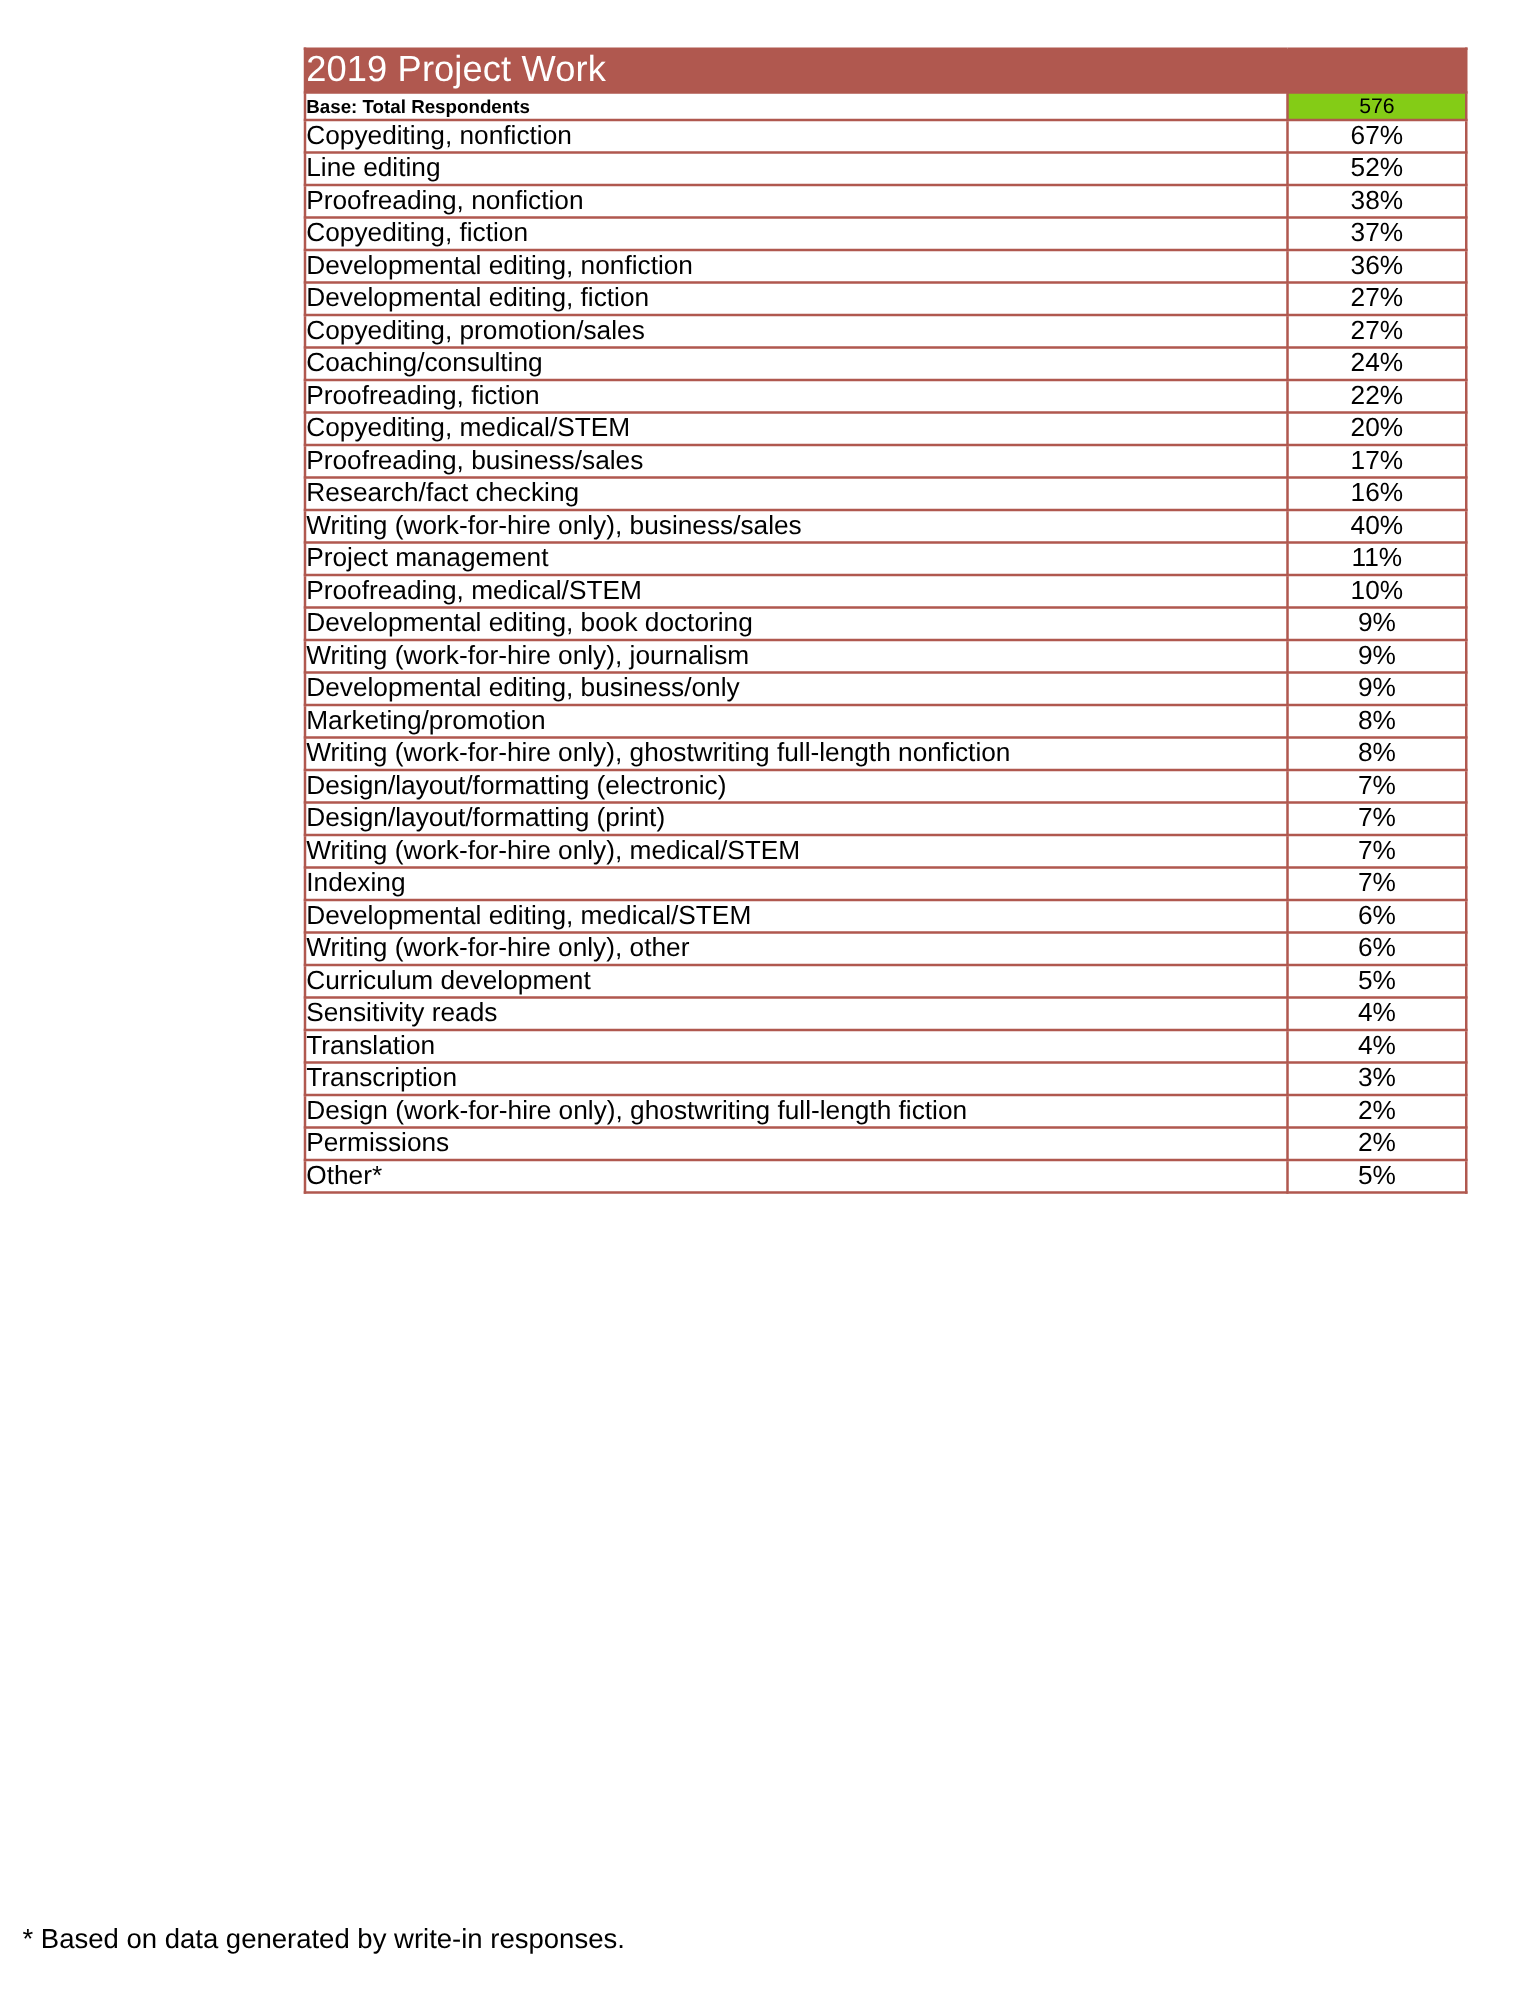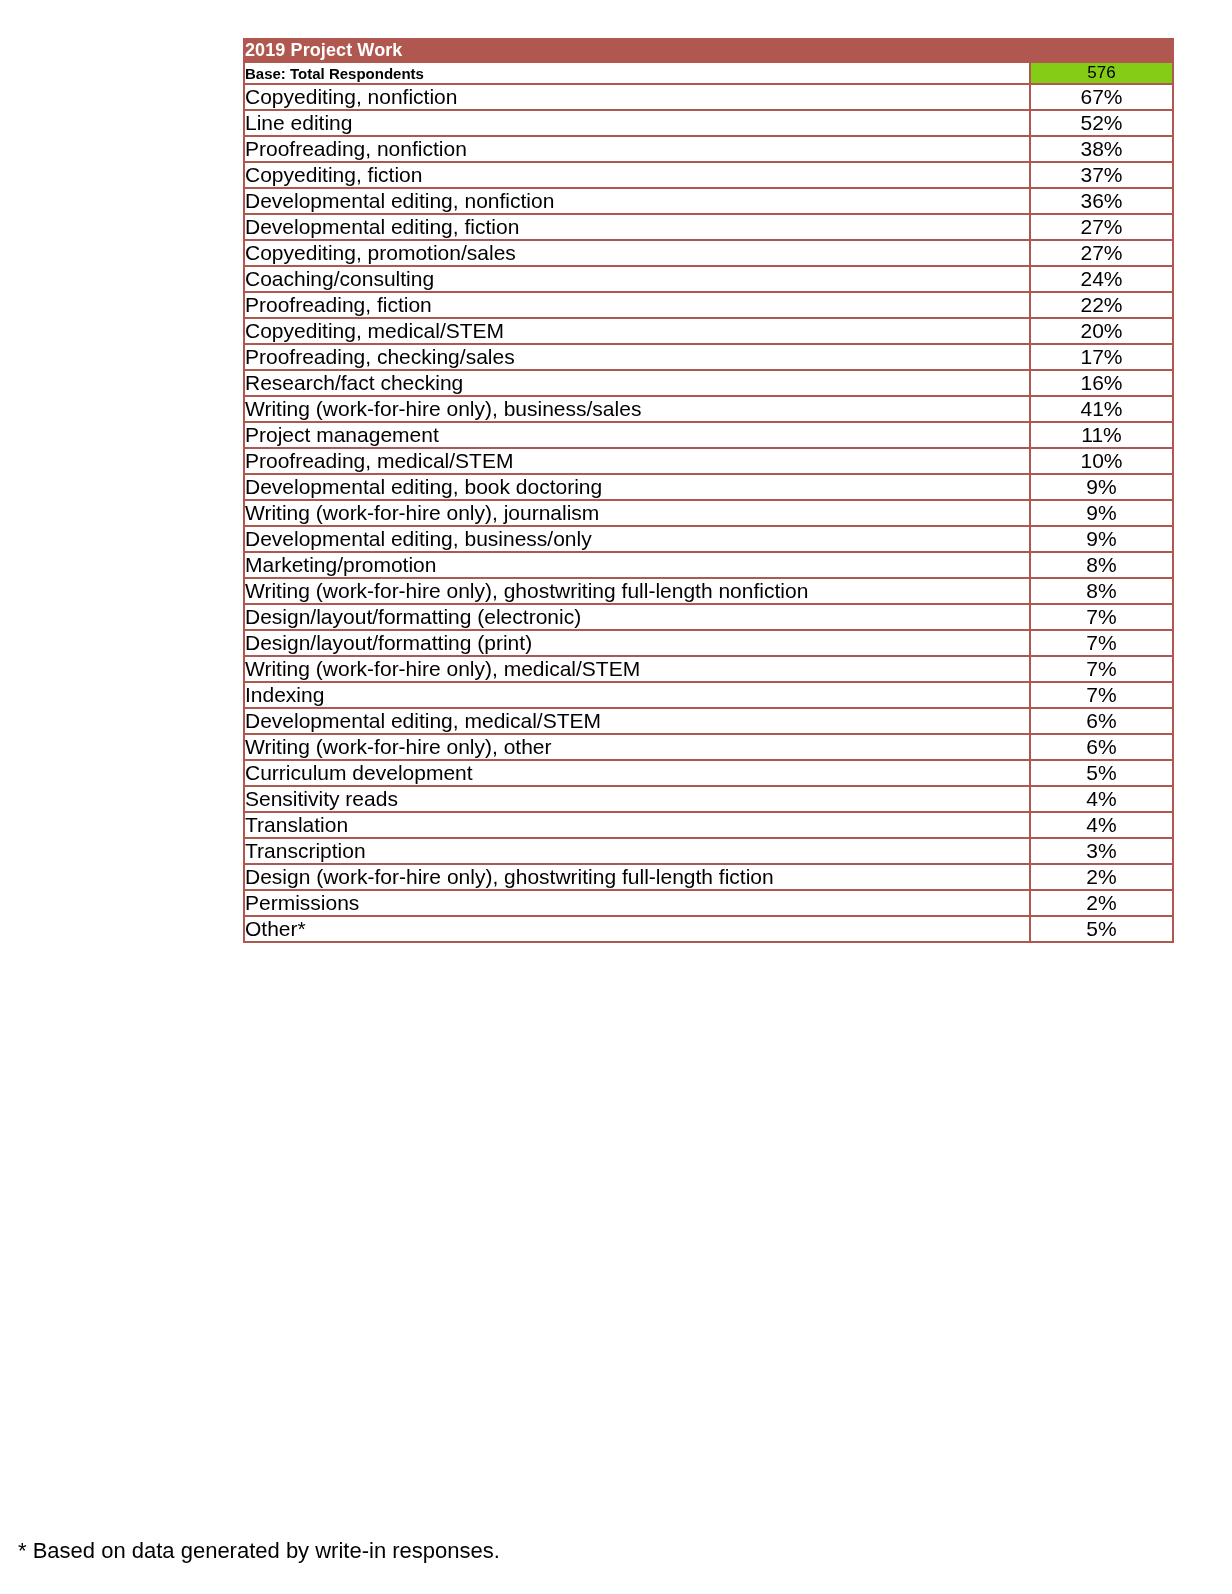--- a/index.html
+++ b/index.html
@@ -33,22 +33,22 @@
     table-layout: fixed;
   }
   table.data-table td, table.data-table th {
     border: 2px solid #b0584f;
     padding: 0;
     vertical-align: middle;
   }
   .title-cell {
     background: #b0584f;
     color: #ffffff;
-    font-size: 18px;
-    font-weight: bold;
+    font-size: 29px;
+    font-weight: normal;
     text-align: left;
     padding: 9px 0 11px 18px;
     border: 2px solid #b0584f;
     letter-spacing: 0.1px;
   }
   .base-label {
     font-size: 15px;
     font-weight: bold;
     padding: 5px 0 6px 36px;
     border-left: none;
@@ -150,30 +150,30 @@
           </tr>
           <tr>
             <td class="row-label">Proofreading, fiction</td>
             <td class="row-value">22%</td>
           </tr>
           <tr>
             <td class="row-label">Copyediting, medical/STEM</td>
             <td class="row-value">20%</td>
           </tr>
           <tr>
-            <td class="row-label">Proofreading, checking/sales</td>
+            <td class="row-label">Proofreading, business/sales</td>
             <td class="row-value">17%</td>
           </tr>
           <tr>
             <td class="row-label">Research/fact checking</td>
             <td class="row-value">16%</td>
           </tr>
           <tr>
             <td class="row-label">Writing (work-for-hire only), business/sales</td>
-            <td class="row-value">41%</td>
+            <td class="row-value">40%</td>
           </tr>
           <tr>
             <td class="row-label">Project management</td>
             <td class="row-value">11%</td>
           </tr>
           <tr>
             <td class="row-label">Proofreading, medical/STEM</td>
             <td class="row-value">10%</td>
           </tr>
           <tr>

